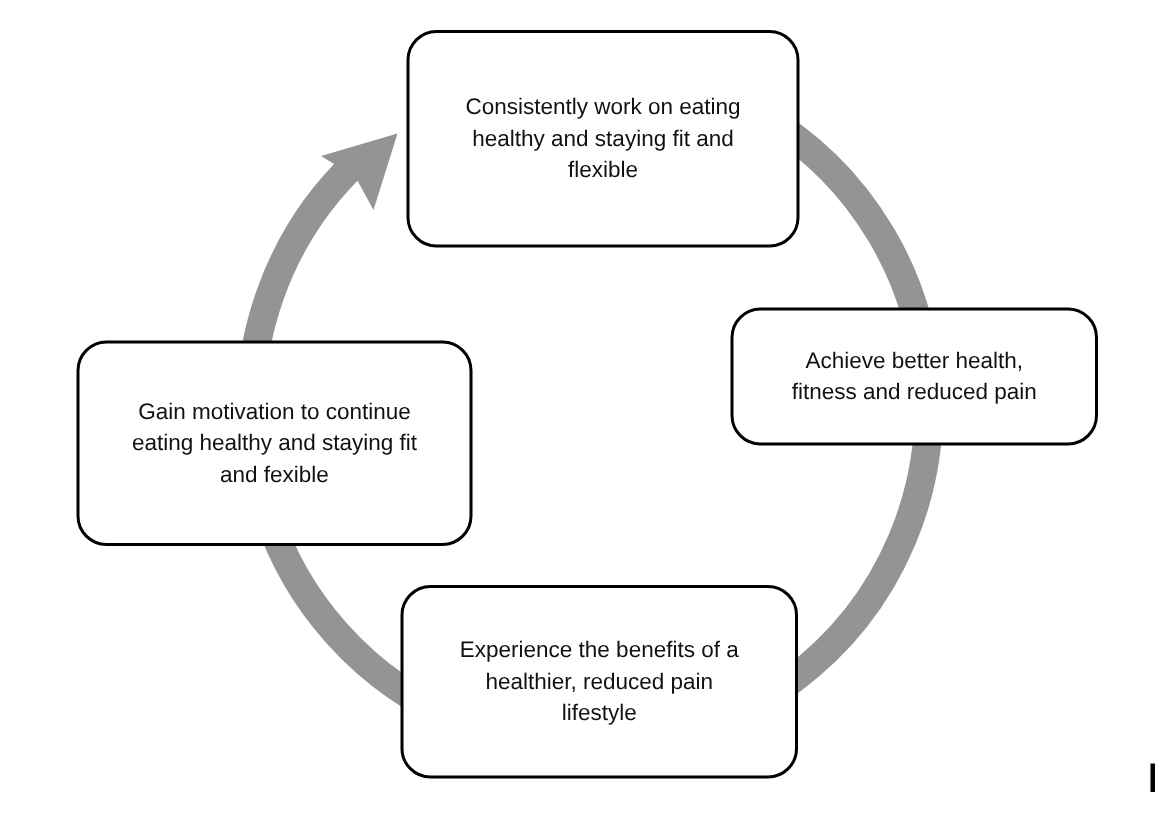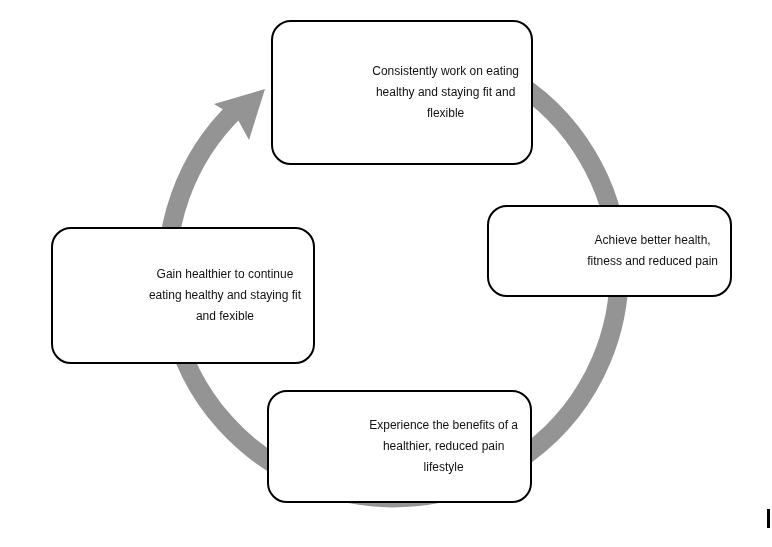--- a/index.html
+++ b/index.html
@@ -22,34 +22,34 @@
     width: 772px;
     height: 547px;
   }
   .node {
     position: absolute;
     background: #ffffff;
     border: 2.25px solid #000000;
     border-radius: 20px;
     display: flex;
     align-items: center;
-    justify-content: flex-end;
+    justify-content: center;
     text-align: center;
     color: #111111;
-    font-size: 12px;
+    font-size: 15px;
     line-height: 21px;
     box-sizing: border-box;
   }
   .node .label {
     white-space: pre-line;
     padding: 0 12px;
   }
   .node-top    { left: 271px; top: 20px;  width: 262px; height: 145px; }
   .node-right  { left: 487px; top: 205px; width: 245px; height: 92px; }
-  .node-bottom { left: 267px; top: 390px; width: 265px; height: 113px; }
+  .node-bottom { left: 267px; top: 390px; width: 265px; height: 129px; }
   .node-left   { left: 51px;  top: 227px; width: 264px; height: 137px; }
   .text-caret {
     position: absolute;
     left: 767px;
     top: 509px;
     width: 2.5px;
     height: 19px;
     background: #000000;
   }
 </style>
@@ -76,20 +76,20 @@
 fitness and reduced pain</span>
   </div>
 
   <div class="node node-bottom">
     <span class="label">Experience the benefits of a
 healthier, reduced pain
 lifestyle</span>
   </div>
 
   <div class="node node-left">
-    <span class="label">Gain healthier to continue
+    <span class="label">Gain motivation to continue
 eating healthy and staying fit
 and fexible</span>
   </div>
 
   <div class="text-caret"></div>
 
 </div>
 
 </body></html>

